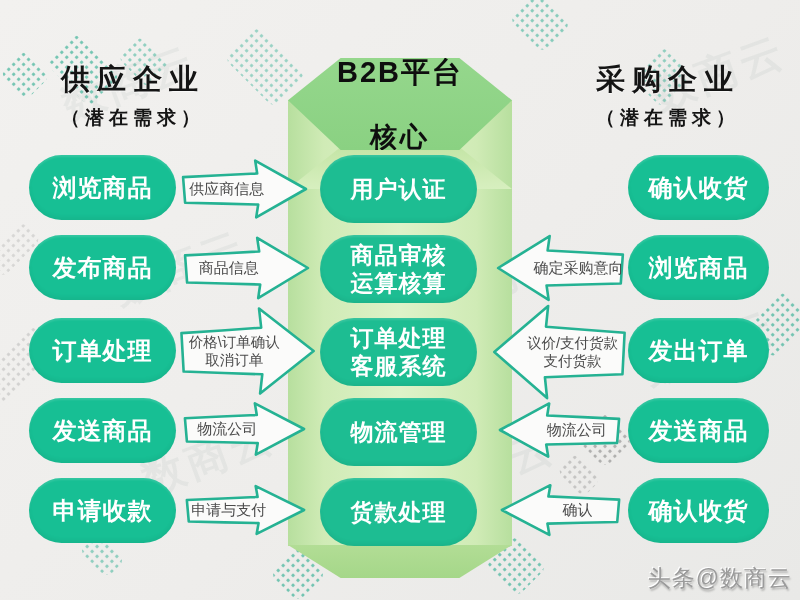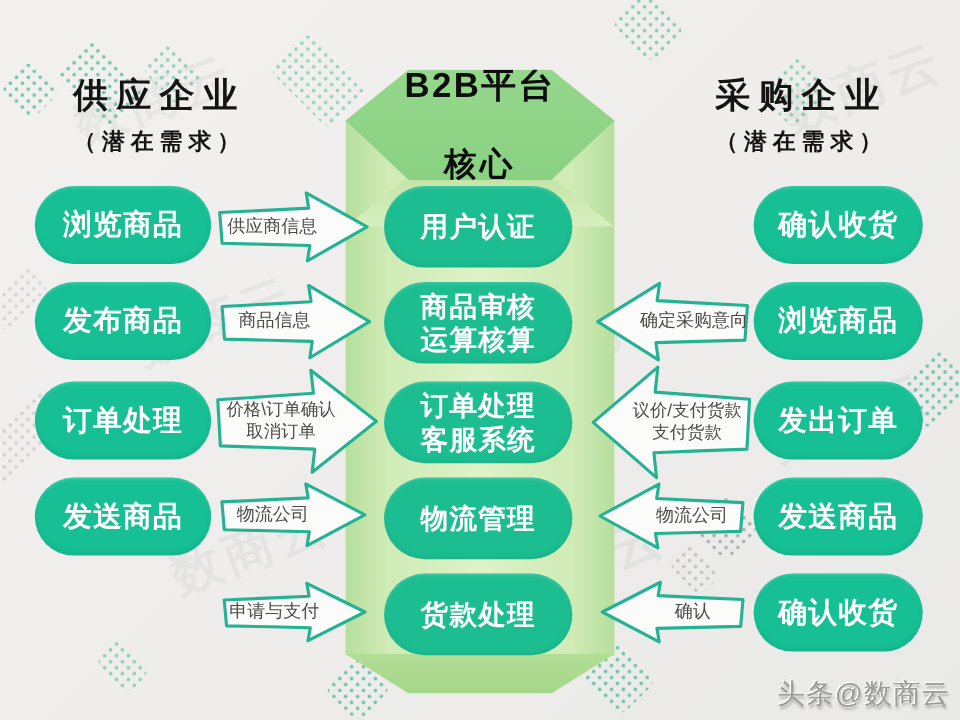--- a/index.html
+++ b/index.html
@@ -139,20 +139,23 @@
     </div>
   <div class="pill side-l y2">
       <span class="ln">发布商品</span>
     </div>
   <div class="pill side-l y3">
       <span class="ln">订单处理</span>
     </div>
   <div class="pill side-l y4">
       <span class="ln">发送商品</span>
     </div>
+  <div class="pill side-l y5">
+      <span class="ln">申请收款</span>
+    </div>
 
   <div class="pill mid y1">
     <span class="ln">用户认证</span>
       <span class="ln"></span>
   </div>
   <div class="pill mid y2">
     <span class="ln">商品审核</span>
       <span class="ln">运算核算</span>
   </div>
   <div class="pill mid y3">

